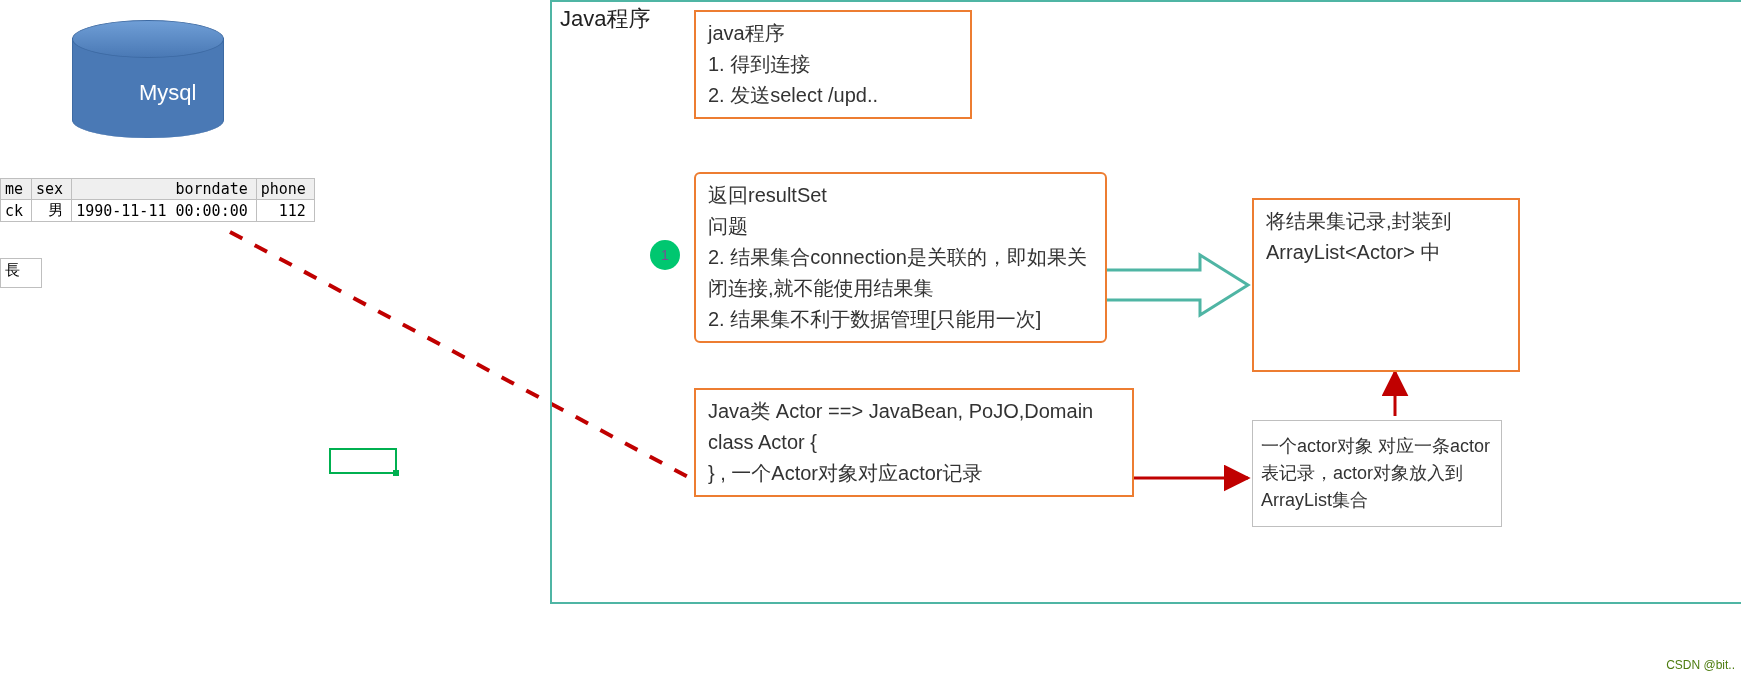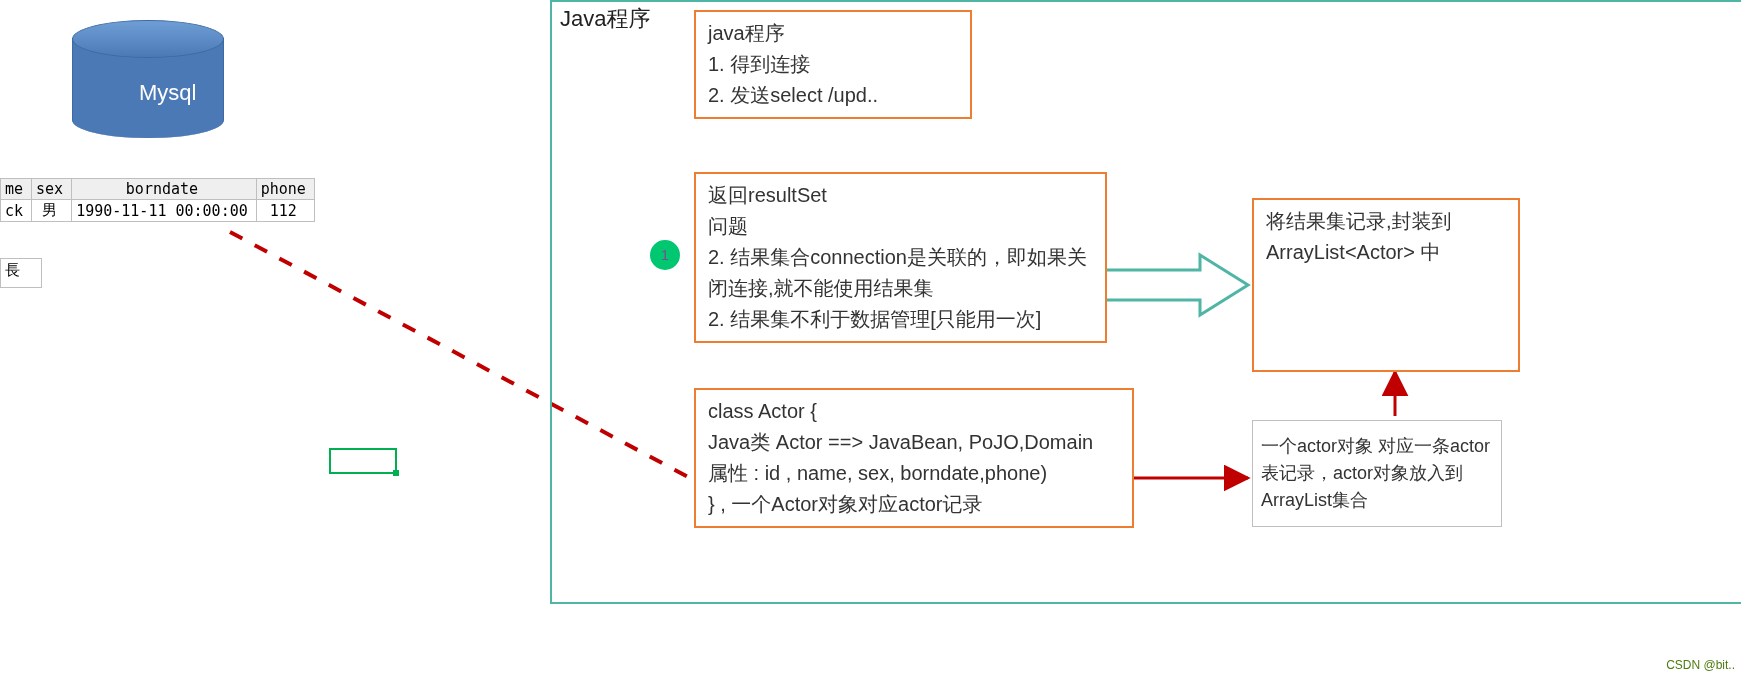--- a/index.html
+++ b/index.html
@@ -30,21 +30,21 @@
   }
   .db-label {
     left: 95px; top: 80px; color: #fff; font-size: 22px; margin-left: 44px;
   }
   
   .tbl {
     left: 0; top: 178px; border-collapse: collapse; font-size: 15px;
     font-family: "SimSun", monospace;
   }
   .tbl th, .tbl td {
-    border: 1px solid #bfbfbf; padding: 1px 8px 1px 4px; text-align: center;
+    border: 1px solid #bfbfbf; padding: 1px 8px 1px 4px; text-align: right;
     font-weight: normal; background: #fff;
   }
   .tbl th { background: #efefef; }
   .tbl tr.sel td { background: #cfe3f7; }
   .small-box {
     left: 0; top: 258px; width: 40px; height: 28px;
     border: 1px solid #bfbfbf; background: #fff;
   }
   .green-rect {
     left: 329px; top: 448px; width: 64px; height: 22px;
@@ -62,21 +62,21 @@
   .main-label {
     left: 560px; top: 4px; font-size: 22px; color: #222;
   }
   
   .obox {
     border: 2px solid #ed7d31; background: #fff;
     font-size: 20px; color: #333; padding: 6px 12px;
     line-height: 1.55;
   }
   .ob1 { left: 694px; top: 10px;  width: 250px; }
-  .ob2 { left: 694px; top: 172px; width: 385px; }
+  .ob2 { left: 694px; top: 172px; width: 385px; border-radius: 6px; }
   .ob3 { left: 694px; top: 388px; width: 412px; }
   .ob4 { left: 1252px; top: 198px; width: 240px; height: 158px; }
   
   .gbox {
     left: 1252px; top: 420px; width: 232px;
     border: 1px solid #bfbfbf; background: #fff;
     font-size: 18px; color: #333; padding: 12px 8px; line-height: 1.5;
   }
   
   .gcirc {
@@ -150,23 +150,22 @@
 </div>
 
 <div class="abs obox ob2">
   <div>返回resultSet</div>
   <div>问题</div>
   <div>2. 结果集合connection是关联的，即如果关闭连接,就不能使用结果集</div>
   <div>2. 结果集不利于数据管理[只能用一次]</div>
 </div>
 
 <div class="abs obox ob3">
+  <div>Java类 Actor  ==&gt; JavaBean, PoJO,Domain</div>
   <div>class Actor {</div>
-  <div>Java类 Actor  ==&gt; JavaBean, PoJO,Domain</div>
-  <div>属性 : id , name, sex, borndate,phone)</div>
   <div>} , 一个Actor对象对应actor记录</div>
 </div>
 
 <div class="abs obox ob4">
   <div>将结果集记录,封装到</div>
   <div>ArrayList&lt;Actor&gt; 中</div>
 </div>
 
 <div class="abs gbox">
   <span>一个actor对象 对应一条actor表记录，actor对象放入到ArrayList集合</span>

